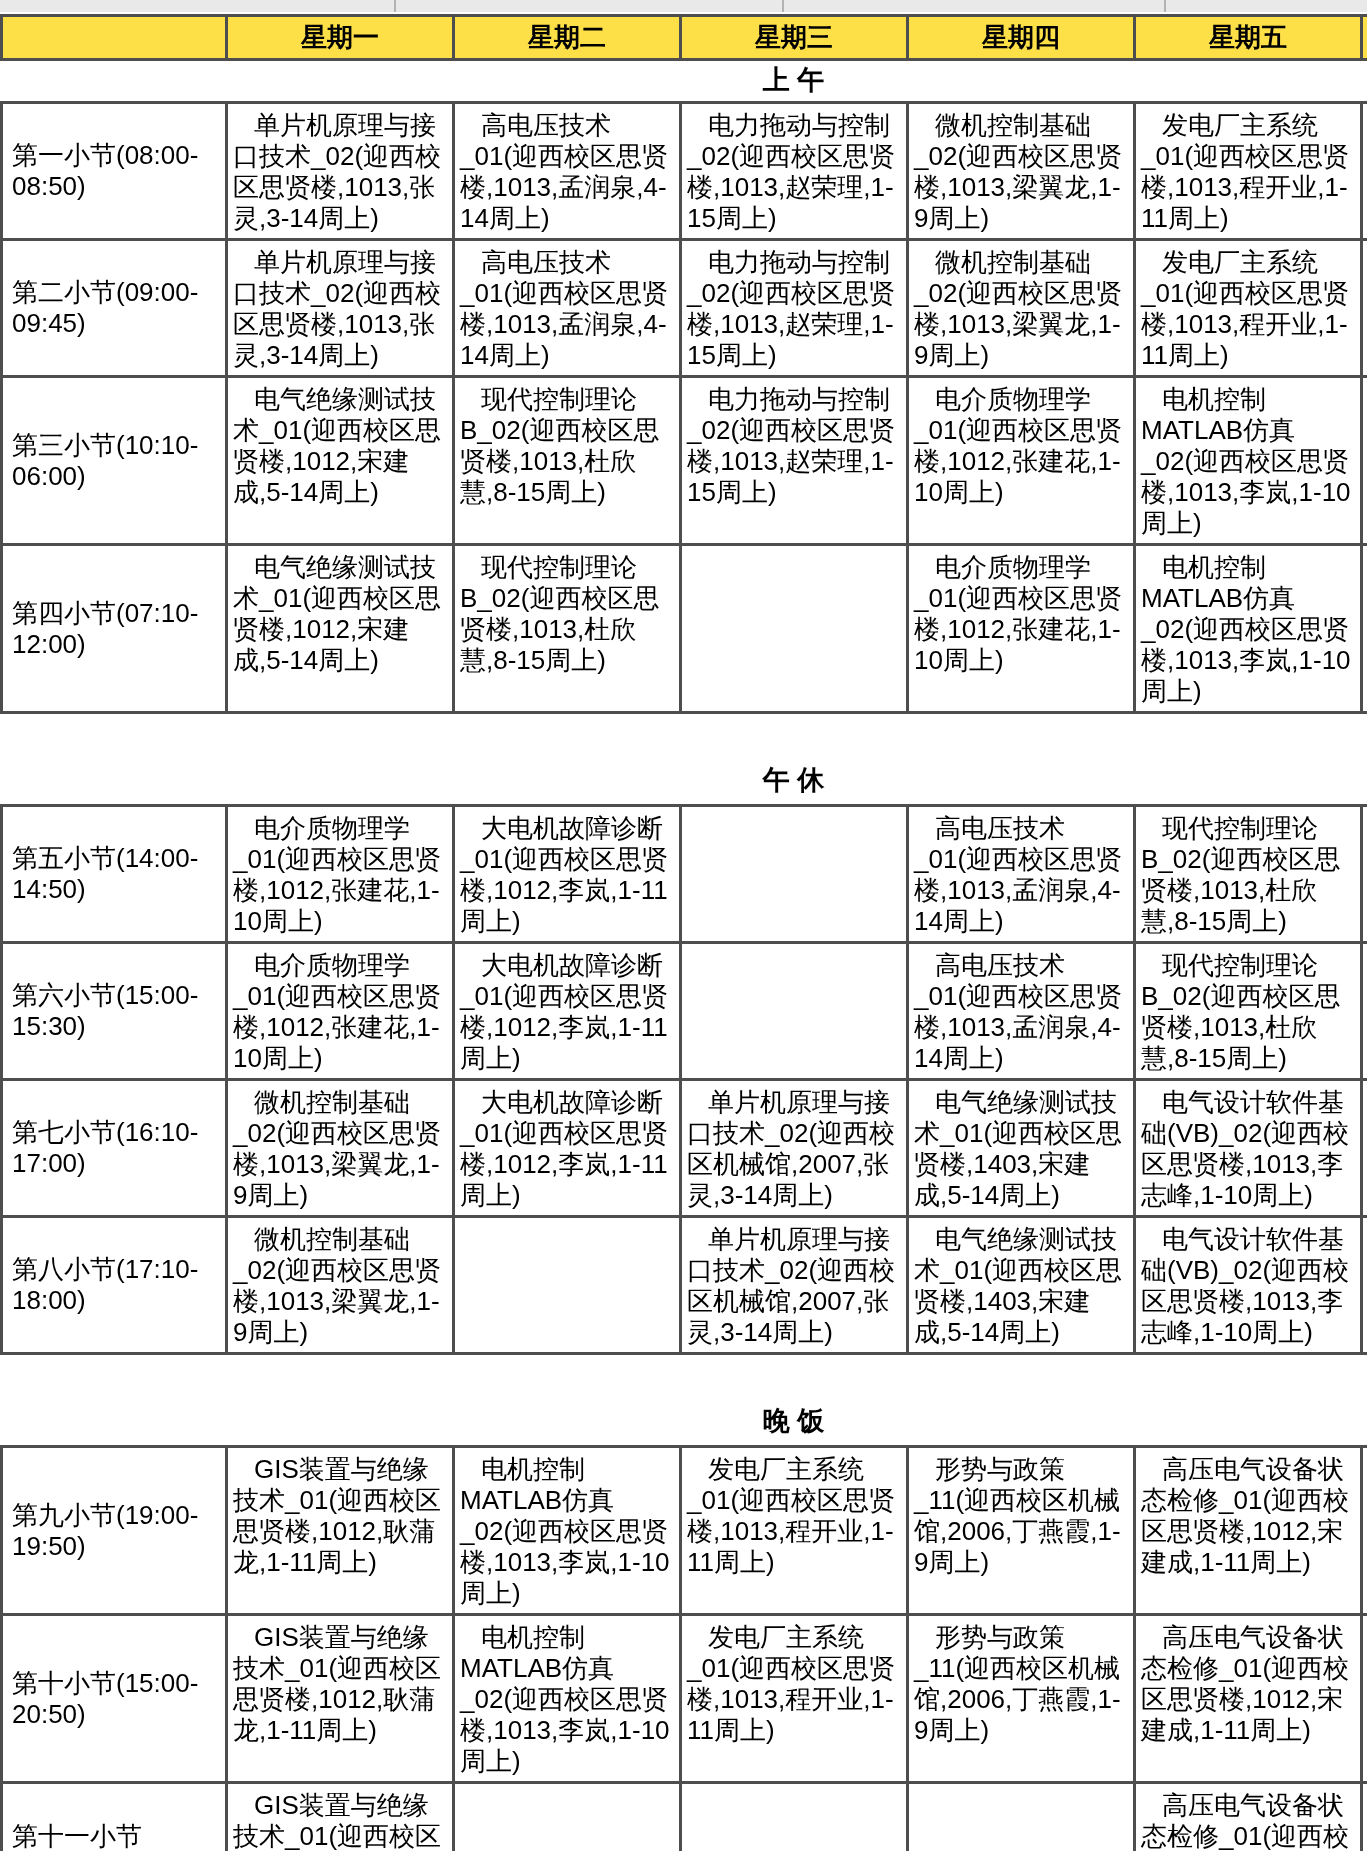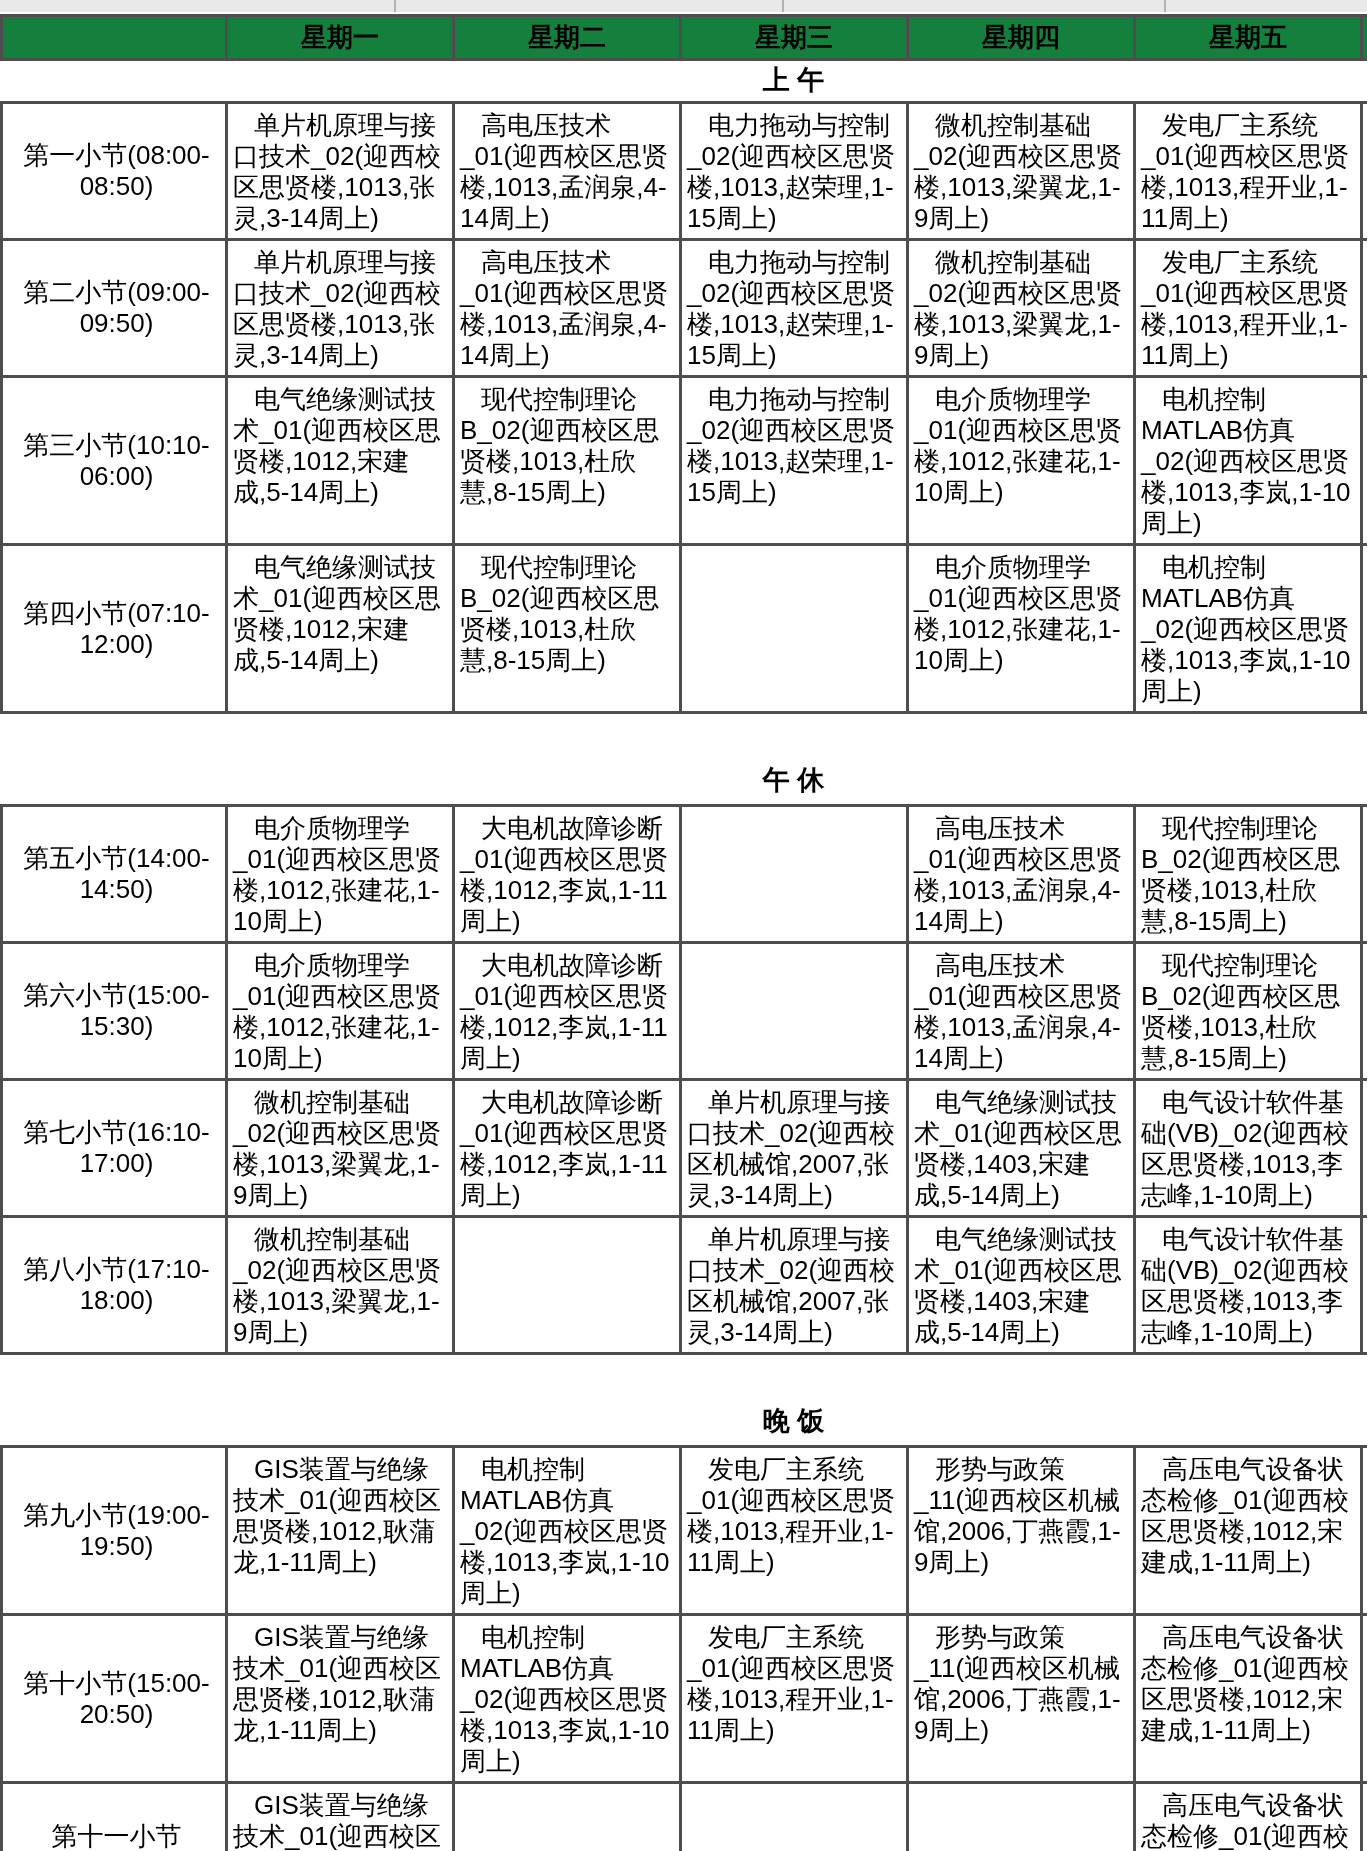--- a/index.html
+++ b/index.html
@@ -6,24 +6,24 @@
   body{
     width:1367px;height:1851px;overflow:hidden;background:#ffffff;
     font-family:"Liberation Sans",sans-serif;color:#000;
   }
   .top-strip{height:12px;background:#e9e9e9;position:relative;margin-bottom:2px;}
   .top-strip .tick{position:absolute;top:0;width:2px;height:12px;background:#b3b3b3;}
   .tick1{left:394px}.tick2{left:782px}.tick3{left:1164px}
 
   table{border-collapse:collapse;table-layout:fixed;width:1587px;background:#fff;}
   td,th{border:3px solid #4e4e4e;font-size:26px;line-height:31px;box-sizing:border-box;}
-  th{background:#15803d;height:44px;font-weight:bold;padding:0 4px;}
+  th{background:#fde047;height:44px;font-weight:bold;padding:0 4px;}
   .col-p{width:225px}.col-d{width:227px}
 
-  td.period{vertical-align:middle;text-align:center;padding:2px 4px 2px 9px;
+  td.period{vertical-align:middle;text-align:left;padding:2px 4px 2px 9px;
             overflow-wrap:break-word;}
   td.course{vertical-align:top;text-align:left;padding:6px 5px 4px 5px;
             text-indent:21px;overflow-wrap:break-word;}
 
   .section-label{width:1587px;text-align:center;font-size:27px;font-weight:bold;
                  height:32px;line-height:32px;}
   .lbl-morning{margin:3px 0 5px;}
   .lbl-noon{margin:50px 0 8px;}
   .lbl-dinner{margin:50px 0 8px;}
 
@@ -87,21 +87,21 @@
       <tr>
     <td class="period">第一小节(08:00-08:50)</td>
     <td class="course">单片机原理与接口技术_02(迎西校区思贤楼,1013,张灵,3-14周上)</td>
     <td class="course">高电压技术_01(迎西校区思贤楼,1013,孟润泉,4-14周上)</td>
     <td class="course">电力拖动与控制_02(迎西校区思贤楼,1013,赵荣理,1-15周上)</td>
     <td class="course">微机控制基础_02(迎西校区思贤楼,1013,梁翼龙,1-9周上)</td>
     <td class="course">发电厂主系统_01(迎西校区思贤楼,1013,程开业,1-11周上)</td>
     <td class="course"></td>
   </tr>
   <tr>
-    <td class="period">第二小节(09:00-09:50)</td>
+    <td class="period">第二小节(09:00-09:45)</td>
     <td class="course">单片机原理与接口技术_02(迎西校区思贤楼,1013,张灵,3-14周上)</td>
     <td class="course">高电压技术_01(迎西校区思贤楼,1013,孟润泉,4-14周上)</td>
     <td class="course">电力拖动与控制_02(迎西校区思贤楼,1013,赵荣理,1-15周上)</td>
     <td class="course">微机控制基础_02(迎西校区思贤楼,1013,梁翼龙,1-9周上)</td>
     <td class="course">发电厂主系统_01(迎西校区思贤楼,1013,程开业,1-11周上)</td>
     <td class="course"></td>
   </tr>
   <tr>
     <td class="period">第三小节(10:10-06:00)</td>
     <td class="course">电气绝缘测试技术_01(迎西校区思贤楼,1012,宋建成,5-14周上)</td>

